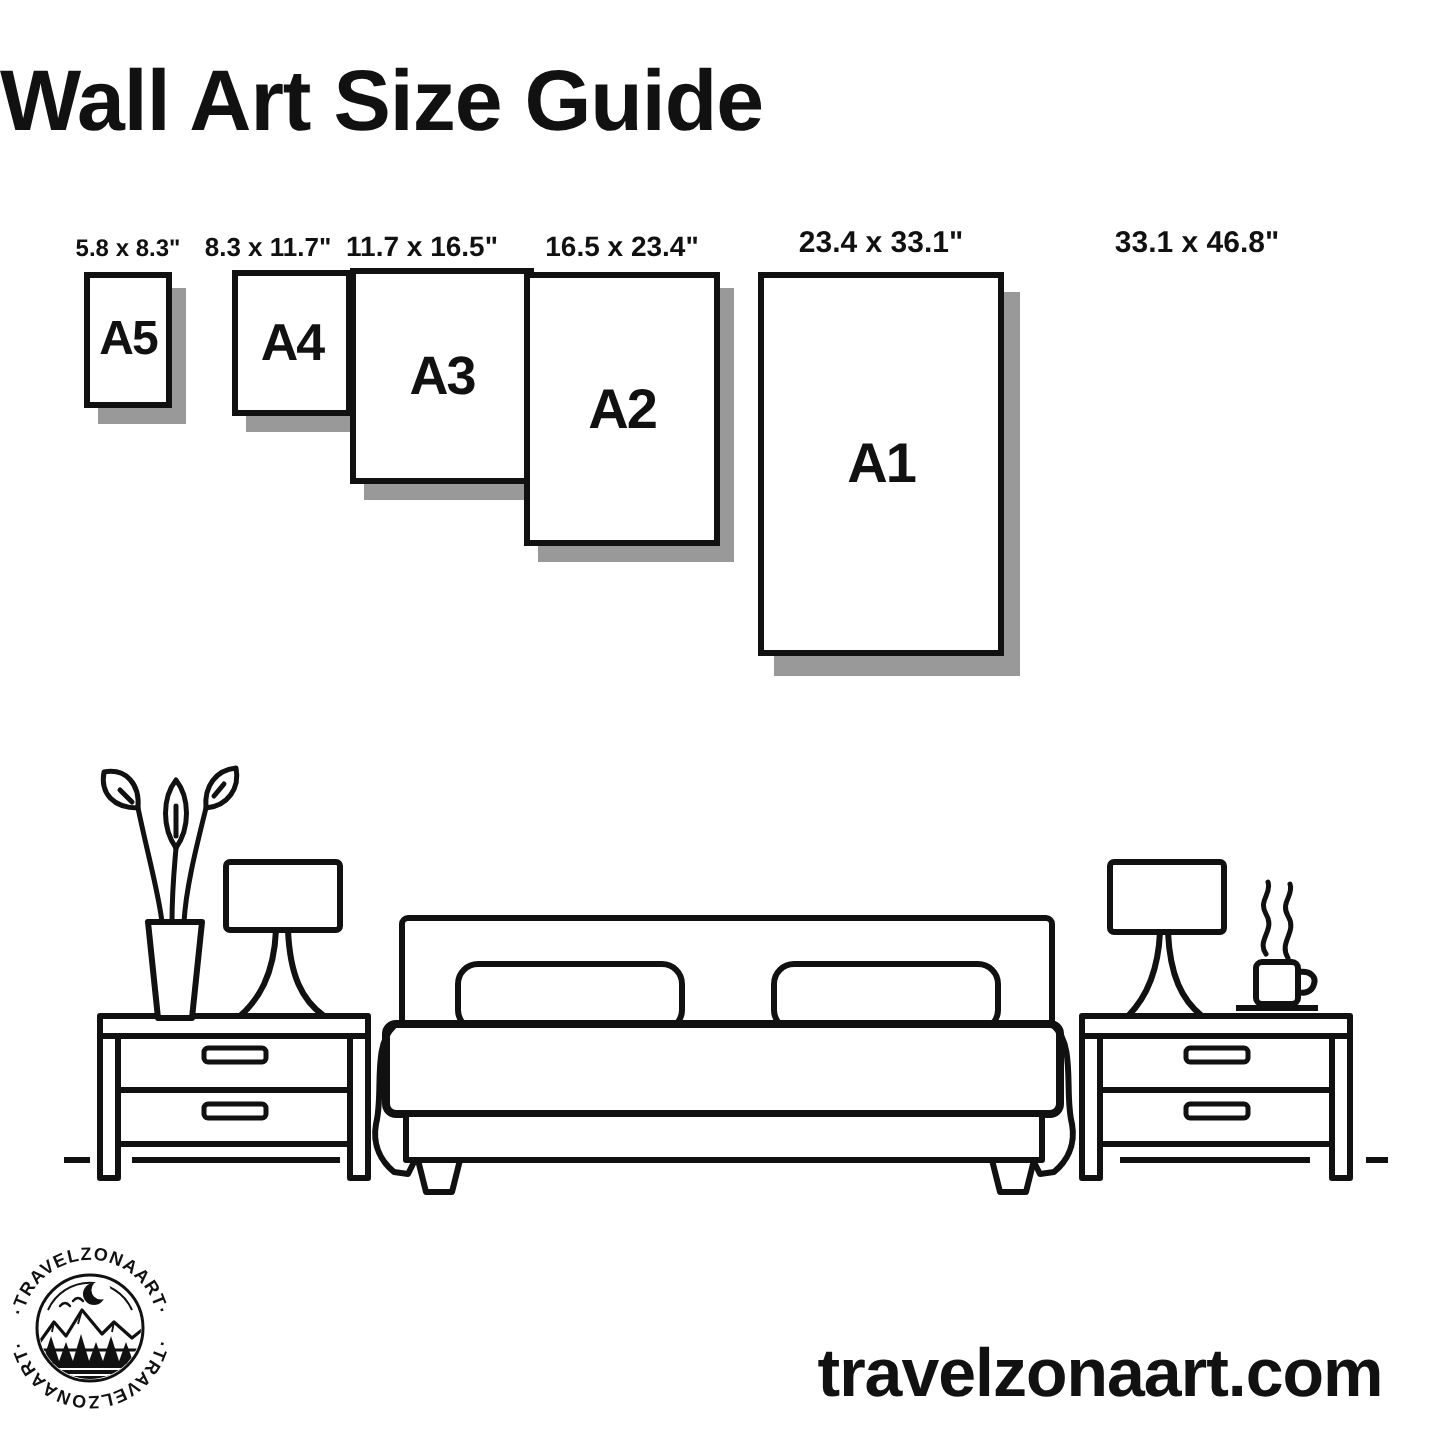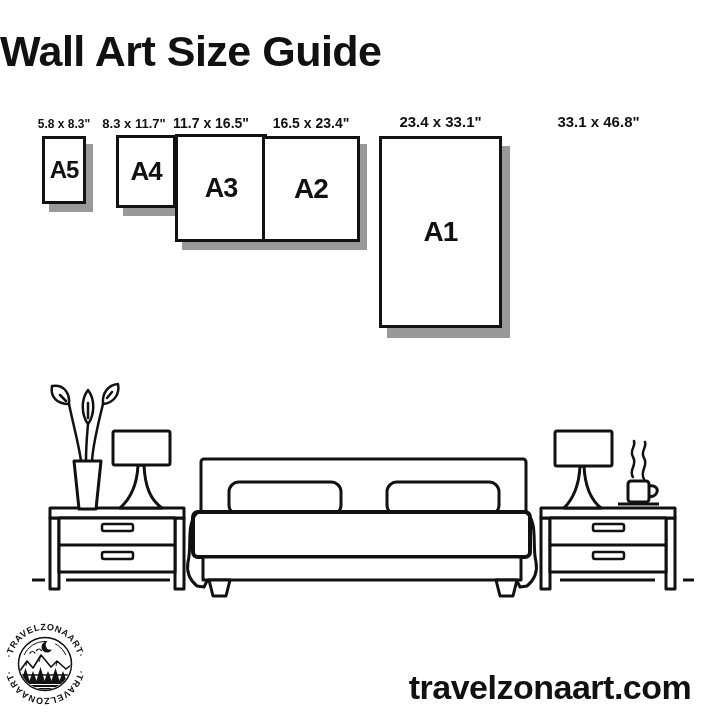--- a/index.html
+++ b/index.html
@@ -37,21 +37,21 @@
   <div class="size-label" style="left:19px;top:117px;width:90px;font-size:12px;">5.8 x 8.3"</div>
   <div class="size-label" style="left:84px;top:117px;width:100px;font-size:13px;">8.3 x 11.7"</div>
   <div class="size-label" style="left:156px;top:116px;width:110px;font-size:14px;">11.7 x 16.5"</div>
   <div class="size-label" style="left:256px;top:116px;width:110px;font-size:14px;">16.5 x 23.4"</div>
   <div class="size-label" style="left:380px;top:115px;width:121px;font-size:15px;">23.4 x 33.1"</div>
   <div class="size-label" style="left:538px;top:115px;width:121px;font-size:15px;">33.1 x 46.8"</div>
 
   <div class="size-box" style="left:42px;top:136px;width:44px;height:68px;font-size:24px;">A5</div>
   <div class="size-box" style="left:104px;top:135px;width:60px;height:73px;font-size:26px;margin-left:12px;">A4</div>
   <div class="size-box" style="left:175px;top:134px;width:92px;height:108px;font-size:27px;">A3</div>
-  <div class="size-box" style="left:262px;top:136px;width:98px;height:106px;font-size:28px;">A2</div>
+  <div class="size-box" style="left:262px;top:136px;width:98px;height:137px;font-size:28px;">A2</div>
   <div class="size-box" style="left:379px;top:136px;width:123px;height:192px;font-size:28px;box-shadow:8px 10px 0 #999;">A1</div>
 
   <svg class="illustration" width="720" height="720" viewBox="0 0 720 720">
     <g stroke="#111" fill="none" stroke-width="3" stroke-linejoin="round">
 
       <g>
         <path d="M32 580 H45"></path>
         <path d="M66 580 H170"></path>
         <path d="M560 580 H655"></path>
         <path d="M683 580 H694"></path>

